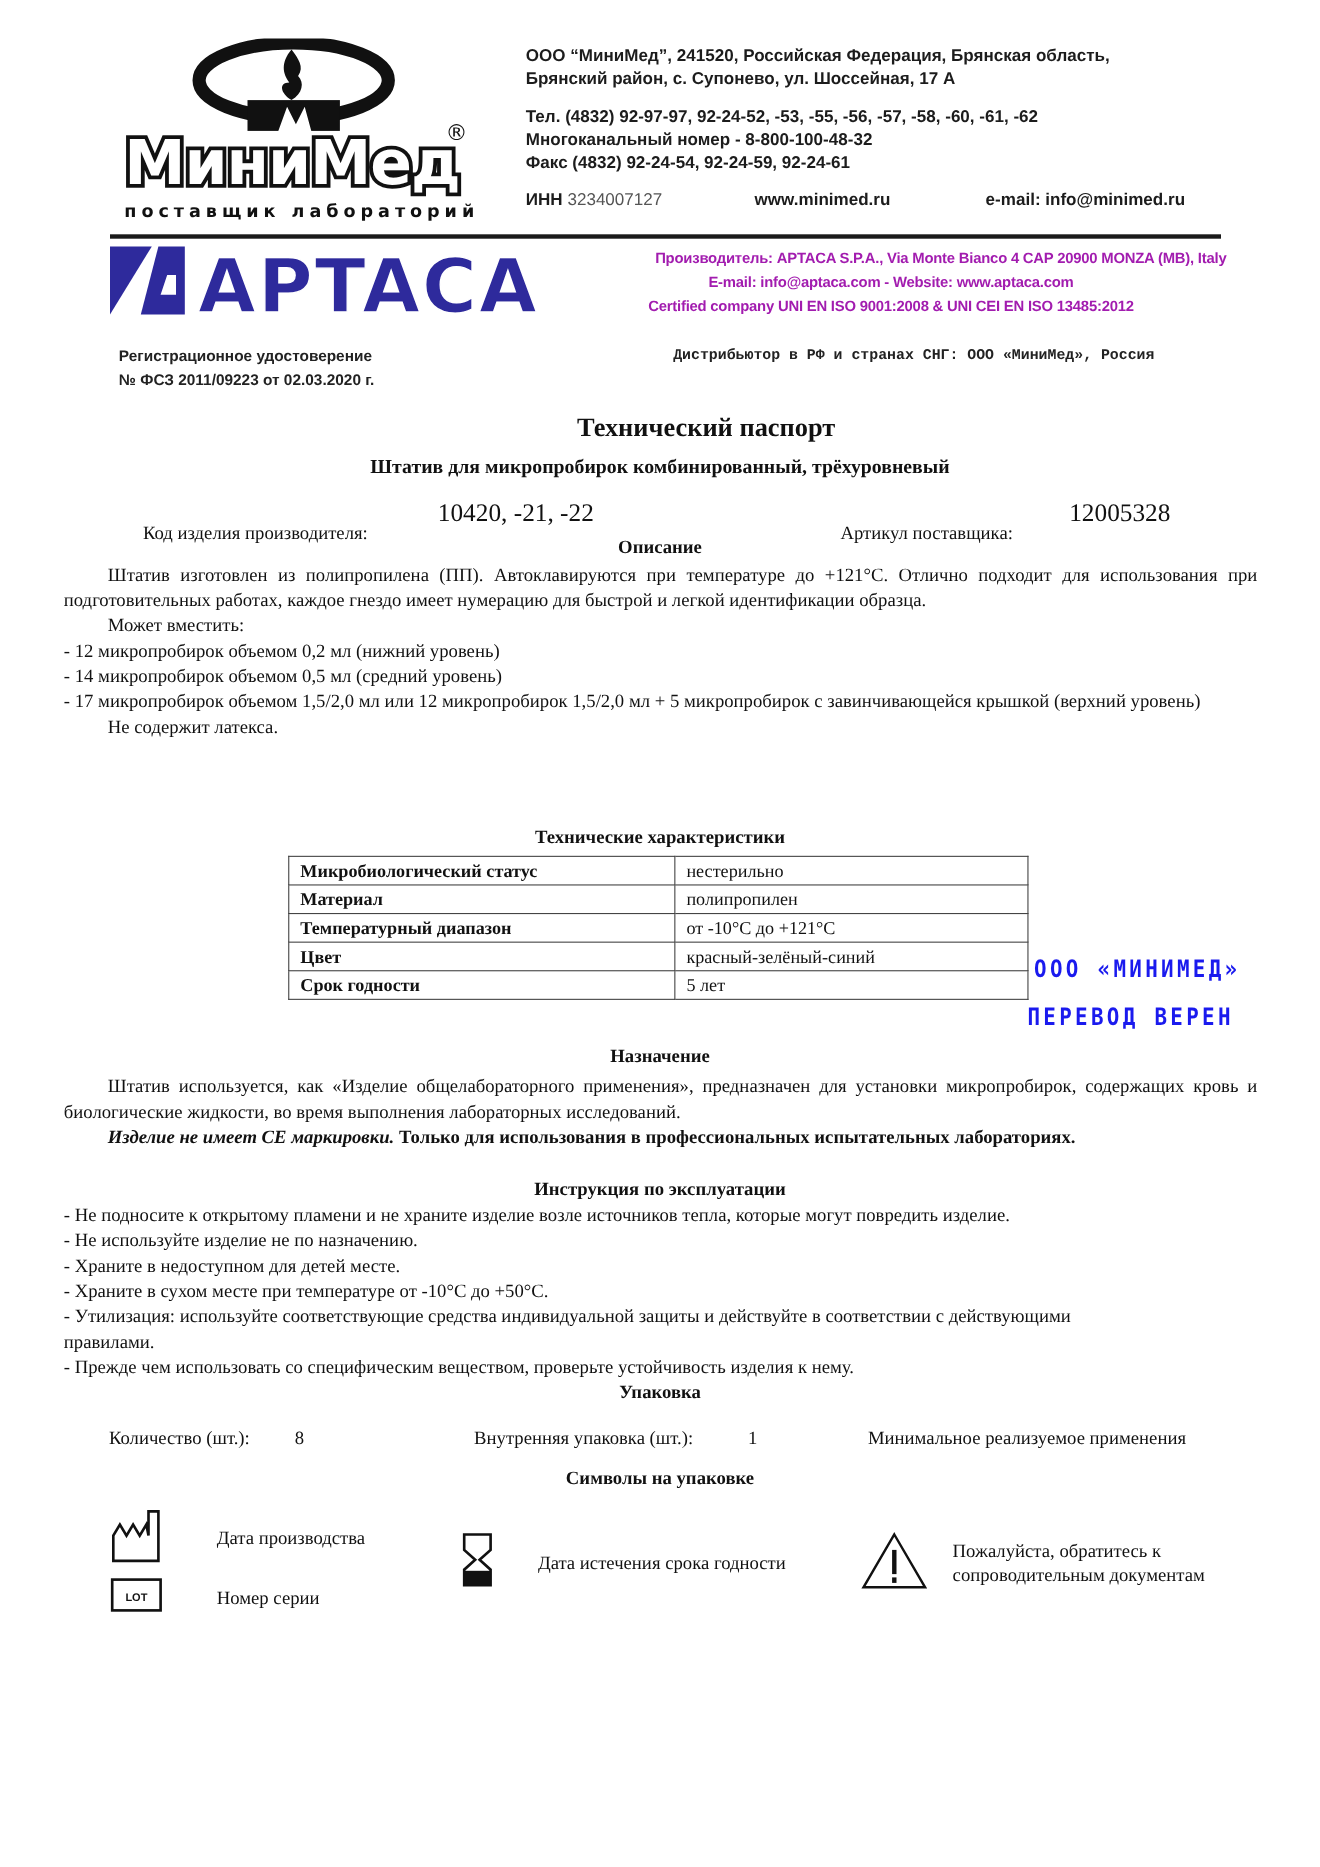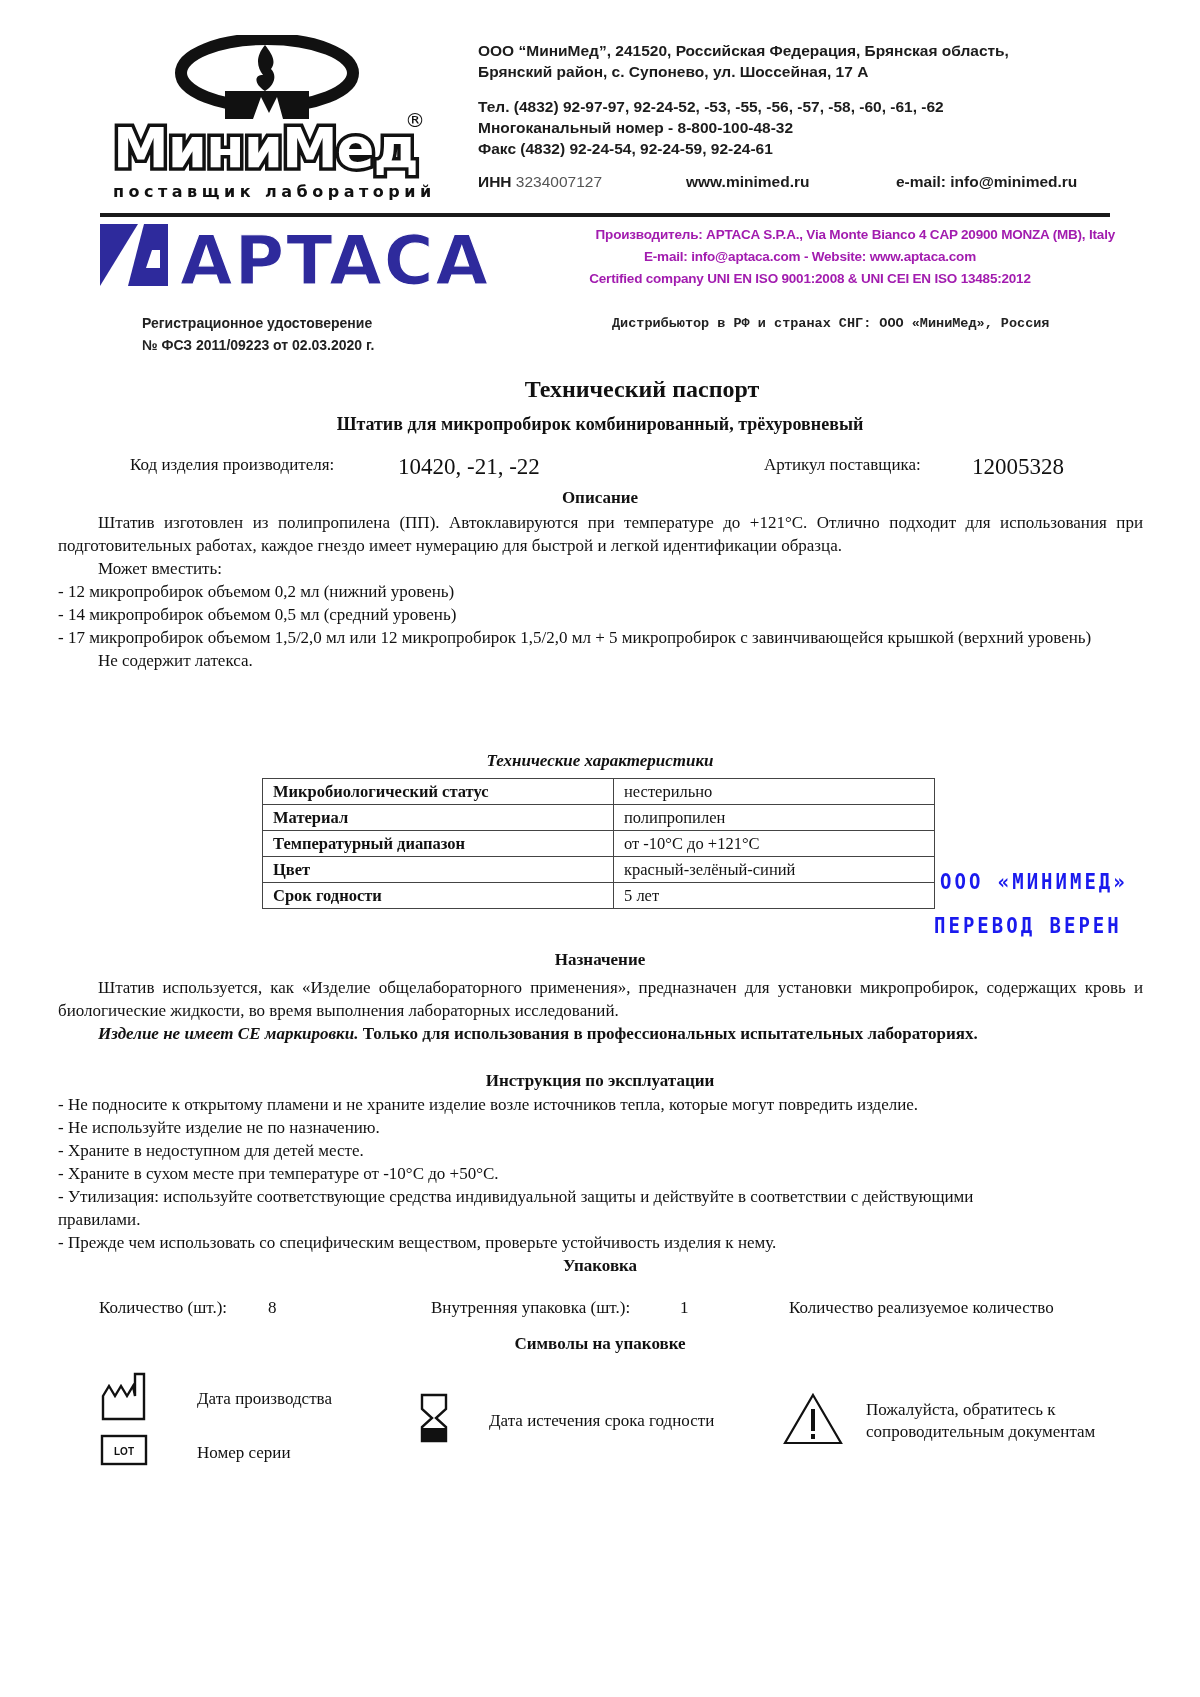--- a/index.html
+++ b/index.html
@@ -9,30 +9,30 @@
   
   .logo-minimed { left: 105px; top: 35px; width: 340px; height: 170px; }
   .contacts { left: 478px; top: 40px; width: 640px; font-family: "Liberation Sans", sans-serif; font-weight: bold; font-size: 15.5px; line-height: 21px; color: #1c1c1c; }
   .contacts .row { white-space: nowrap; }
   .contacts .gap { height: 14px; }
   .contacts .inn-row { display: flex; margin-top: 12px; font-size: 15.5px; }
   .contacts .inn-row .inn-num { font-weight: normal; color: #555; }
   .header-rule { left: 100px; top: 213px; width: 1010px; height: 4px; background: #1a1a1a; }
   .logo-aptaca { left: 98px; top: 220px; width: 400px; height: 70px; }
   .manuf { left: 505px; top: 224px; width: 610px; font-family: "Liberation Sans", sans-serif; font-weight: bold; font-size: 13.5px; line-height: 22px; color: #a21caf; text-align: center; letter-spacing: -0.2px; }
-  .reg { left: 108px; top: 312px; font-family: "Liberation Sans", sans-serif; font-weight: bold; font-size: 14px; line-height: 22px; color: #222; margin-left: 34px; }
+  .reg { left: 108px; top: 312px; font-family: "Liberation Sans", sans-serif; font-weight: bold; font-size: 14px; line-height: 22px; color: #222; }
   .distrib { left: 612px; top: 316px; font-family: Liberation Mono, monospace; font-weight: bold; font-size: 13.5px; color: #222; }
 
   
   .doc { font-family: "Liberation Serif", serif; font-size: 17px; color: #111; }
   .center { left: 0; width: 1200px; text-align: center; }
   .h1 { top: 376px; font-weight: bold; font-size: 24px; padding-left: 42px; }
   .h2 { top: 414px; font-weight: bold; font-size: 18px; }
   .codes { top: 455px; font-size: 17px; }
-  .codes .lbl { position: absolute; white-space: nowrap; }
+  .codes .lbl { position: absolute; white-space: nowrap; margin-top: 20px; }
   .codes .val { position: absolute; white-space: nowrap; font-weight: normal; font-size: 23px; top: -1px; }
   .sec { font-weight: bold; font-size: 17px; }
   .para { left: 58px; width: 1085px; text-align: justify; line-height: 23px; }
   .para .ind { text-indent: 40px; }
   .para p { margin: 0; }
 
   table.specs { border-collapse: collapse; font-family: "Liberation Serif", serif; font-size: 16.5px; }
   table.specs td { border: 1.5px solid #444; height: 25px; padding: 0 10px; }
   table.specs td.k { font-weight: bold; width: 330px; }
   table.specs td.v { width: 300px; }
@@ -111,21 +111,21 @@
 
 <div class="abs doc para" style="top:511px;">
   <p class="ind">Штатив изготовлен из полипропилена (ПП). Автоклавируются при температуре до +121°C. Отлично подходит для использования при подготовительных работах, каждое гнездо имеет нумерацию для быстрой и легкой идентификации образца.</p>
   <p class="ind">Может вместить:</p>
   <p>- 12 микропробирок объемом 0,2 мл (нижний уровень)</p>
   <p>- 14 микропробирок объемом 0,5 мл (средний уровень)</p>
   <p>- 17 микропробирок объемом 1,5/2,0 мл или 12 микропробирок 1,5/2,0 мл + 5 микропробирок с завинчивающейся крышкой (верхний уровень)</p>
   <p class="ind">Не содержит латекса.</p>
 </div>
 
-<div class="abs doc center sec" style="top:751px;font-style:italic;">Технические характеристики</div>
+<div class="abs doc center sec" style="top:751px;">Технические характеристики</div>
 
 <table class="abs specs" style="left:262px;top:778px;">
   <tbody>
       <tr>
         <td class="k">Микробиологический статус</td>
         <td class="v">нестерильно</td>
       </tr>
   <tr>
         <td class="k">Материал</td>
         <td class="v">полипропилен</td>
@@ -166,21 +166,21 @@
   <p>- Прежде чем использовать со специфическим веществом, проверьте устойчивость изделия к нему.</p>
 </div>
 
 <div class="abs doc center sec" style="top:1256px;">Упаковка</div>
 
 <div class="abs doc pack" style="left:0;width:1200px;">
   <span style="left:99px;">Количество (шт.):</span>
   <span style="left:268px;">8</span>
   <span style="left:431px;">Внутренняя упаковка (шт.):</span>
   <span style="left:680px;">1</span>
-  <span style="left:789px;">Количество реализуемое количество</span>
+  <span style="left:789px;">Минимальное реализуемое применения</span>
 </div>
 
 <div class="abs doc center sec" style="top:1334px;">Символы на упаковке</div>
 
 <svg class="icon" style="left:100px;top:1370px;" width="50" height="52" viewBox="0 0 50 52">
   <path d="M3 49 L3 26 L9 16 L15 26 L21 16 L27 26 L33 16 L35 26 L35 4 L44 4 L44 49 Z" fill="none" stroke="#111" stroke-width="2.4"></path>
 </svg>
 <div class="sym-label doc" style="left:197px;top:1388px;">Дата производства</div>
 
 <svg class="icon" style="left:100px;top:1434px;" width="50" height="32" viewBox="0 0 50 32">

